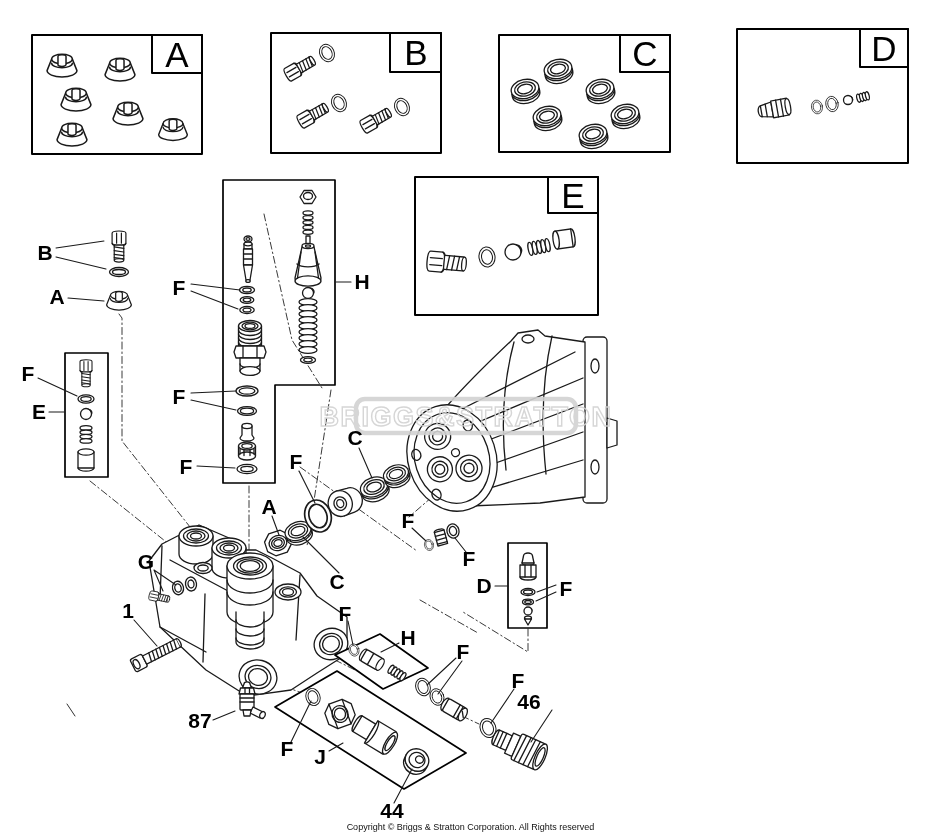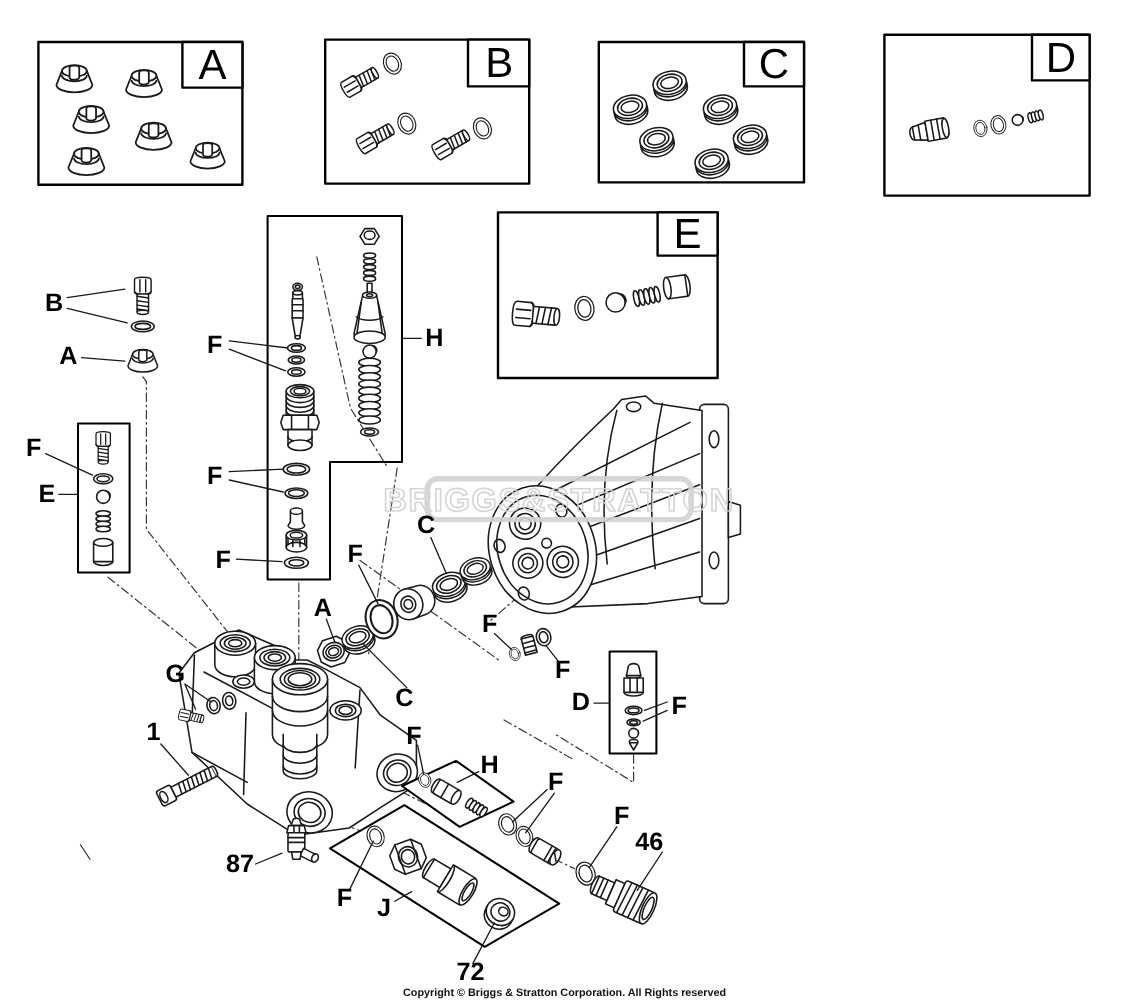--- a/index.html
+++ b/index.html
@@ -11,21 +11,21 @@
   .art .thin { fill:none; stroke-width:0.9; }
   .art .dark { fill:#1a1a1a; stroke:none; }
   .art .dd { fill:none; stroke:#3a3a3a; stroke-width:1; stroke-dasharray:7 3 1.5 3; }
   .art .ldr { fill:none; stroke:#1a1a1a; stroke-width:1.1; }
   .art .box { fill:#fff; stroke:#000; stroke-width:2; }
   .art .box2 { fill:#fff; stroke:#000; stroke-width:1.7; }
   .art .wm { fill:none; stroke:#d2d2d2; stroke-width:1.4; font:bold 27px "Liberation Sans", sans-serif; letter-spacing:1.5px; }
   .art .wm-box { fill:none; stroke:#d2d2d2; stroke-width:4.5; }
   .co { position:absolute; transform:translate(-50%,-50%); font-weight:bold; font-size:21px; color:#000; white-space:nowrap; }
   .tabL { position:absolute; transform:translate(-50%,-50%); font-size:35px; font-weight:400; color:#000; }
-  .copyright { position:absolute; left:50%; top:822px; transform:translateX(-50%); font-size:9px; font-weight:bold; color:#111; white-space:nowrap; }
+  .copyright { position:absolute; left:50%; top:822px; transform:translateX(-50%); font-size:9px; font-weight:normal; color:#111; white-space:nowrap; }
 </style>
 </head>
 <body>
 
 <div class="stage">
 
 <svg class="art-layer" width="941" height="840" viewBox="0 0 941 840">
 <g class="art">
 
 <defs>
@@ -532,21 +532,21 @@
 <div class="co" style="left:408px; top:521px;">F</div>
 <div class="co" style="left:469px; top:559px;">F</div>
 <div class="co" style="left:484px; top:586px;">D</div>
 <div class="co" style="left:566px; top:589px;">F</div>
 <div class="co" style="left:146px; top:562px;">G</div>
 <div class="co" style="left:128px; top:611px;">1</div>
 <div class="co" style="left:345px; top:614px;">F</div>
 <div class="co" style="left:408px; top:638px;">H</div>
 <div class="co" style="left:463px; top:652px;">F</div>
 <div class="co" style="left:518px; top:681px;">F</div>
-<div class="co" style="left:541px; top:702px;">46</div>
+<div class="co" style="left:529px; top:702px;">46</div>
 <div class="co" style="left:200px; top:721px;">87</div>
 <div class="co" style="left:287px; top:749px;">F</div>
 <div class="co" style="left:320px; top:757px;">J</div>
-<div class="co" style="left:392px; top:811px;">72</div>
+<div class="co" style="left:392px; top:811px;">44</div>
 
 <div class="copyright">Copyright © Briggs &amp; Stratton Corporation. All Rights reserved</div>
 
 </div>
 
 </body></html>

